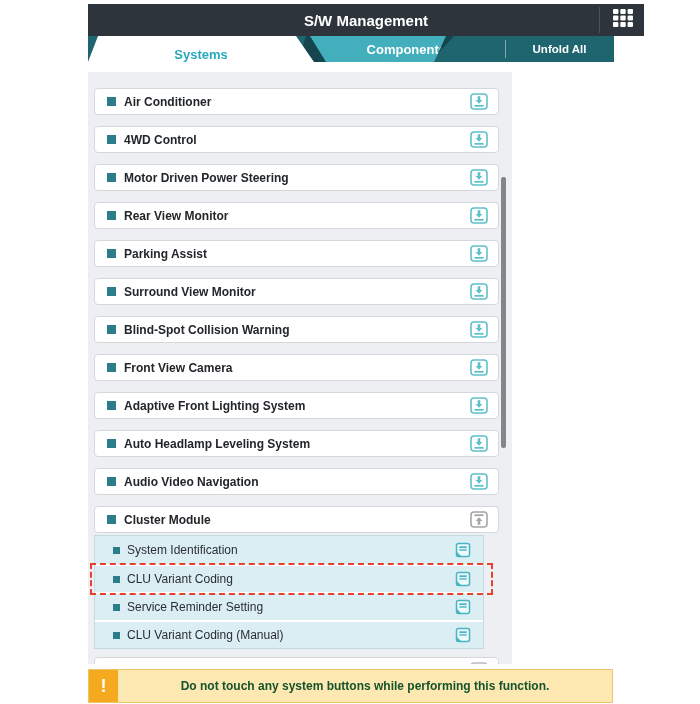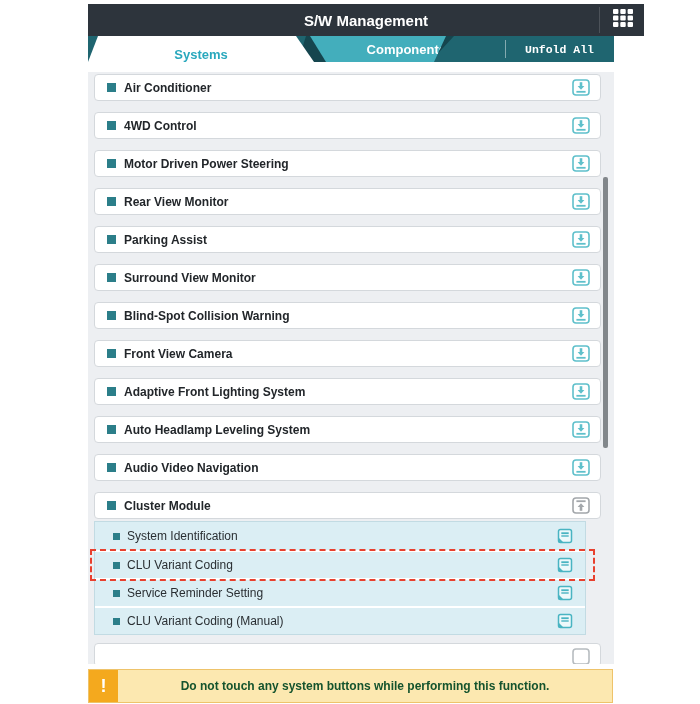--- a/index.html
+++ b/index.html
@@ -43,32 +43,32 @@
   }
   .tab-systems {
     position:absolute; left:0; top:0; width:226px; height:26px;
     background:#ffffff; color:#29a8bd; font-weight:bold; font-size:13px;
     display:flex; align-items:flex-end; justify-content:center;
     clip-path:polygon(10px 0, calc(100% - 18px) 0, 100% 100%, 0 100%);
     cursor:pointer;
   }
   .unfold-wrap {
     position:absolute; left:417px; right:0; top:0; height:26px;
-    display:flex; align-items:center; justify-content:center; cursor:pointer;font-family:Liberation Mono, monospace;
+    display:flex; align-items:center; justify-content:center; cursor:pointer;
   }
   .unfold-divider {
     position:absolute; left:417px; top:4px; height:18px; width:1px;
     background:rgba(255,255,255,0.45);
   }
   .unfold-label { color:#ffffff; font-weight:bold; font-size:11.5px; }
 
   
   .content {
-    position:absolute; left:0; top:68px; width:526px; height:592px;
-    background:#edeff2; overflow:hidden; padding-top:2px;
+    position:absolute; left:0; top:68px; width:424px; height:592px;
+    background:#edeff2; overflow:hidden; padding-top:16px;
   }
   .sys-row {
     margin:0 13px 11px 6px; height:27px; background:#ffffff;
     border:1px solid #d4d8dc; border-radius:4px;
     display:flex; align-items:center; padding:0 10px 0 12px; cursor:pointer;
   }
   .bullet { width:9px; height:9px; background:#2b7e89; flex:0 0 auto; }
   .sys-label {
     margin-left:8px; font-weight:bold; font-size:12px; color:#22262a; flex:1 1 auto;
     white-space:nowrap; overflow:hidden;

